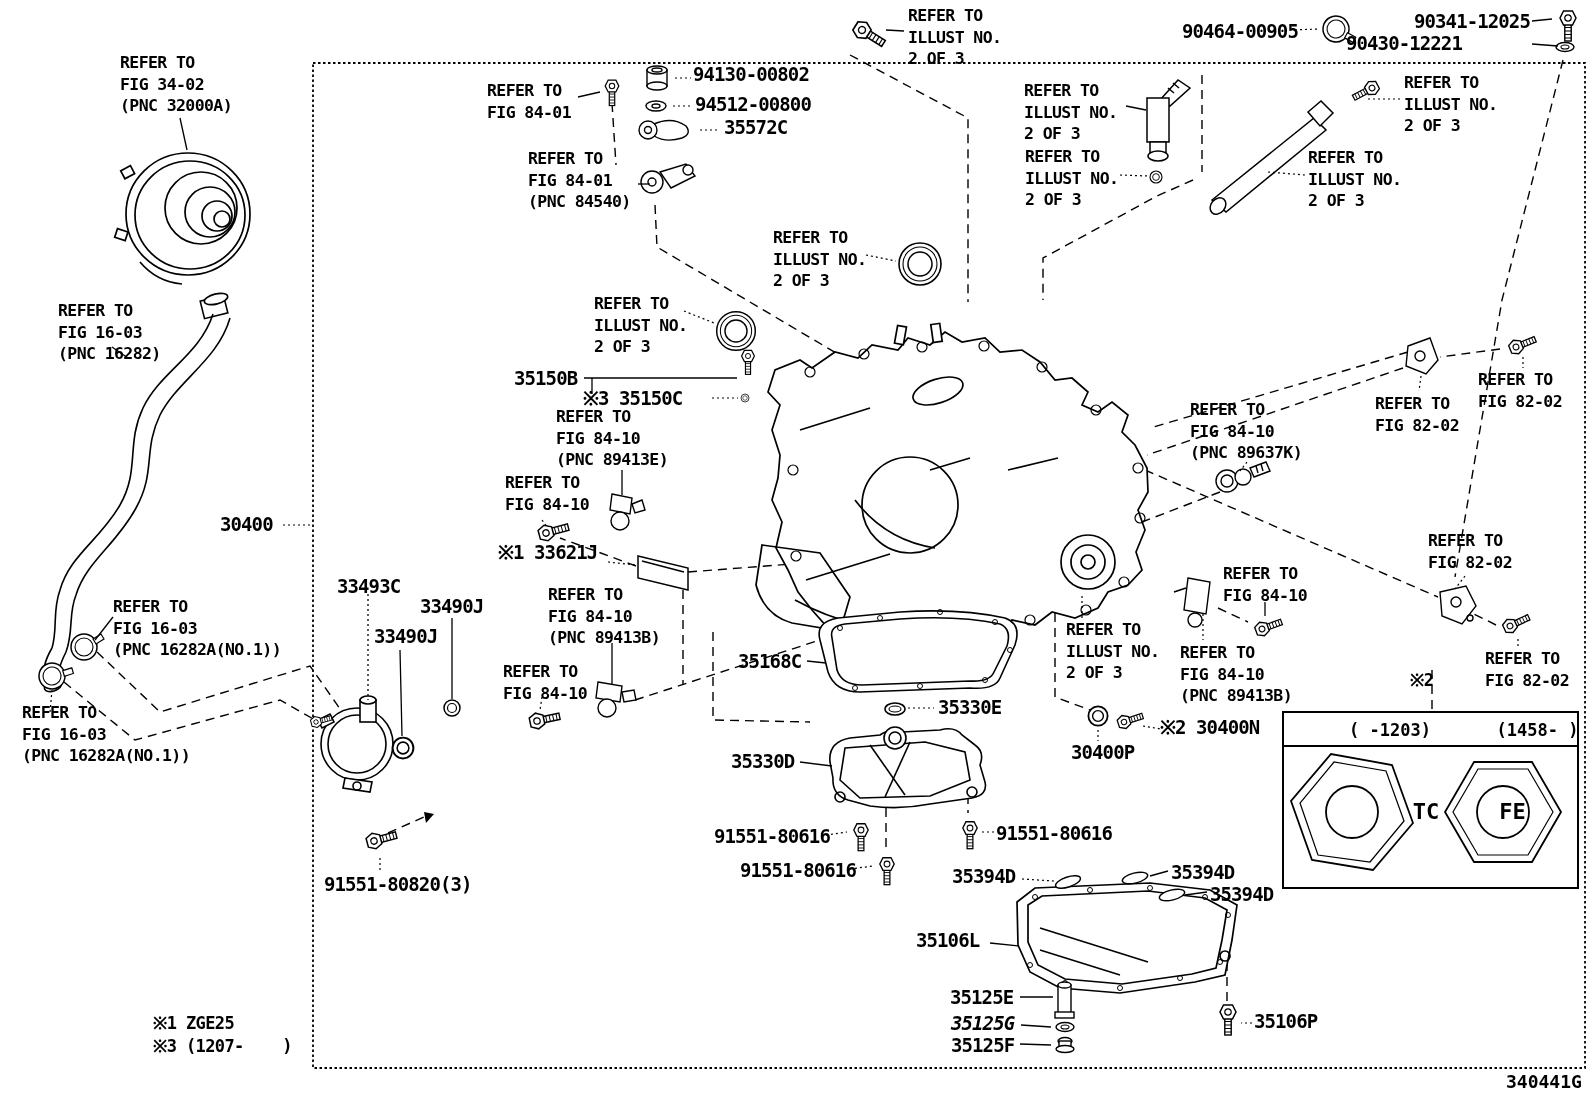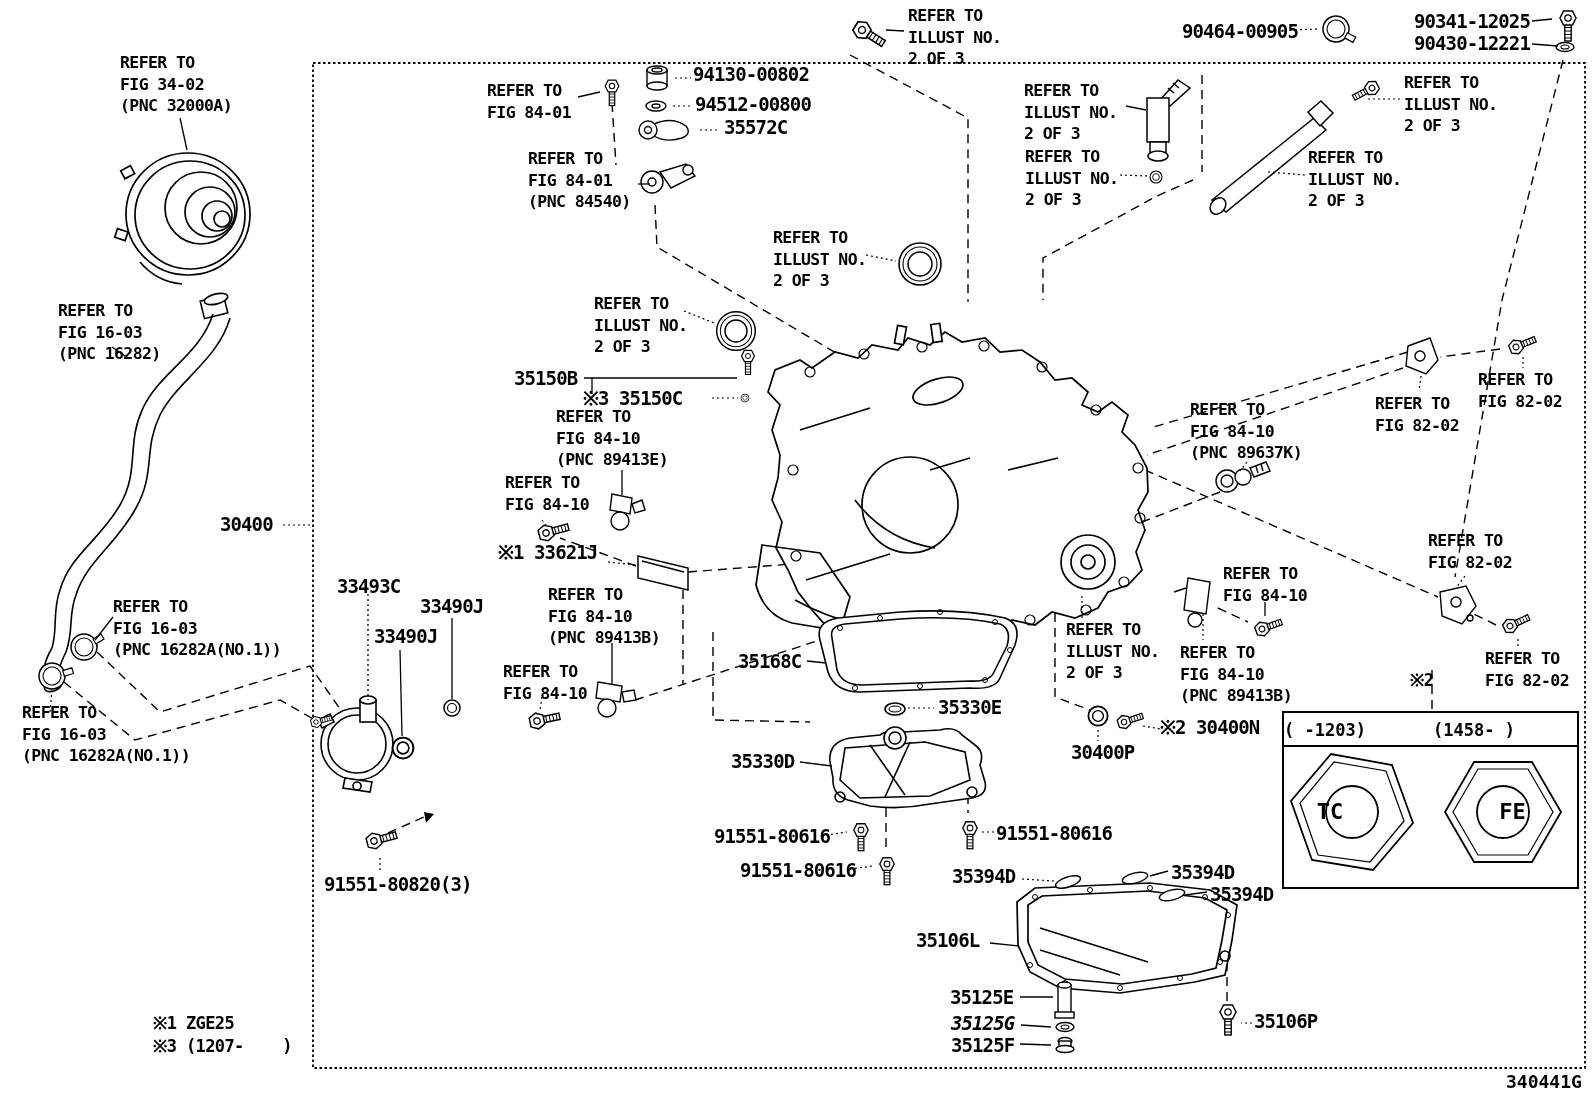--- a/index.html
+++ b/index.html
@@ -4,21 +4,21 @@
 <style>
   html,body{margin:0;padding:0;background:#fff;}
   #canvas{position:relative;width:1592px;height:1099px;background:#fff;overflow:hidden;
           font-family:"DejaVu Sans Mono",monospace;color:#000;}
   #art{position:absolute;left:0;top:0;z-index:1;}
   #labels{position:absolute;left:0;top:0;width:100%;height:100%;z-index:2;}
   .lbl{position:absolute;white-space:pre;color:#000;}
   .ref{font:bold 16.5px/21.5px "DejaVu Sans Mono",monospace;letter-spacing:-0.6px;}
   .pn{font:bold 19px/21px "DejaVu Sans Mono",monospace;letter-spacing:-0.9px;}
   .note{font:bold 17px/22px "DejaVu Sans Mono",monospace;letter-spacing:-0.6px;}
-  .tblhead{position:absolute;z-index:2;font:bold 17px/32px "DejaVu Sans Mono",monospace;}
+  .tblhead{position:absolute;z-index:2;font:bold 17px/32px "DejaVu Sans Mono",monospace;text-align:center;padding-left:32px;}
   .plug{position:absolute;z-index:2;font:bold 22px/26px "DejaVu Sans Mono",monospace;text-align:center;}
   .footer{position:absolute;z-index:2;font:bold 18px/22px "DejaVu Sans Mono",monospace;letter-spacing:0;}
 </style>
 </head>
 <body>
 
 <div id="canvas">
 
 <svg id="art" width="1592" height="1099" viewBox="0 0 1592 1099">
   <defs>
@@ -426,21 +426,21 @@
       <div class="lbl pn" style="left: 695px; top: 94px;">94512-00800</div>
       <div class="lbl pn" style="left: 724px; top: 117px;">35572C</div>
       <div class="lbl ref" style="left: 528px; top: 148px;">REFER TO
 FIG 84-01
 (PNC 84540)</div>
       <div class="lbl ref" style="left: 908px; top: 5px;">REFER TO
 ILLUST NO.
 2 OF 3</div>
       <div class="lbl pn" style="left: 1182px; top: 21px;">90464-00905</div>
       <div class="lbl pn" style="left: 1414px; top: 11px;">90341-12025</div>
-      <div class="lbl pn" style="left: 1414px; top: 33px; text-align: right;">90430-12221</div>
+      <div class="lbl pn" style="left: 1346px; top: 33px; text-align: right;">90430-12221</div>
       <div class="lbl ref" style="left: 1404px; top: 72px;">REFER TO
 ILLUST NO.
 2 OF 3</div>
       <div class="lbl ref" style="left: 1308px; top: 147px;">REFER TO
 ILLUST NO.
 2 OF 3</div>
       <div class="lbl ref" style="left: 1024px; top: 80px;">REFER TO
 ILLUST NO.
 2 OF 3</div>
       <div class="lbl ref" style="left: 1025px; top: 146px;">REFER TO
@@ -504,18 +504,18 @@
       <div class="lbl pn" style="left: 1071px; top: 742px;">30400P</div>
       <div class="lbl ref" style="left: 1485px; top: 648px;">REFER TO
 FIG 82-02</div>
       <div class="lbl note" style="left: 1410px; top: 669px;">※2</div>
       <div class="lbl note" style="left: 153px; top: 1012px;">※1 ZGE25</div>
       <div class="lbl note" style="left: 153px; top: 1035px;">※3 (1207-    )</div>
     </div>
 
 <div class="tblhead" style="left:1284px;top:714px;width:148px;">(   -1203)</div>
 <div class="tblhead" style="left:1433px;top:714px;width:145px;">(1458-   )</div>
-<div class="plug" style="left:1310px;top:799px;width:40px;">TC</div>
+<div class="plug" style="left:1406px;top:799px;width:40px;">TC</div>
 <div class="plug" style="left:1477px;top:799px;width:71px;">FE</div>
 
 <div class="footer" style="left:1506px;top:1071px;">340441G</div>
 
 </div>
 
 </body></html>

